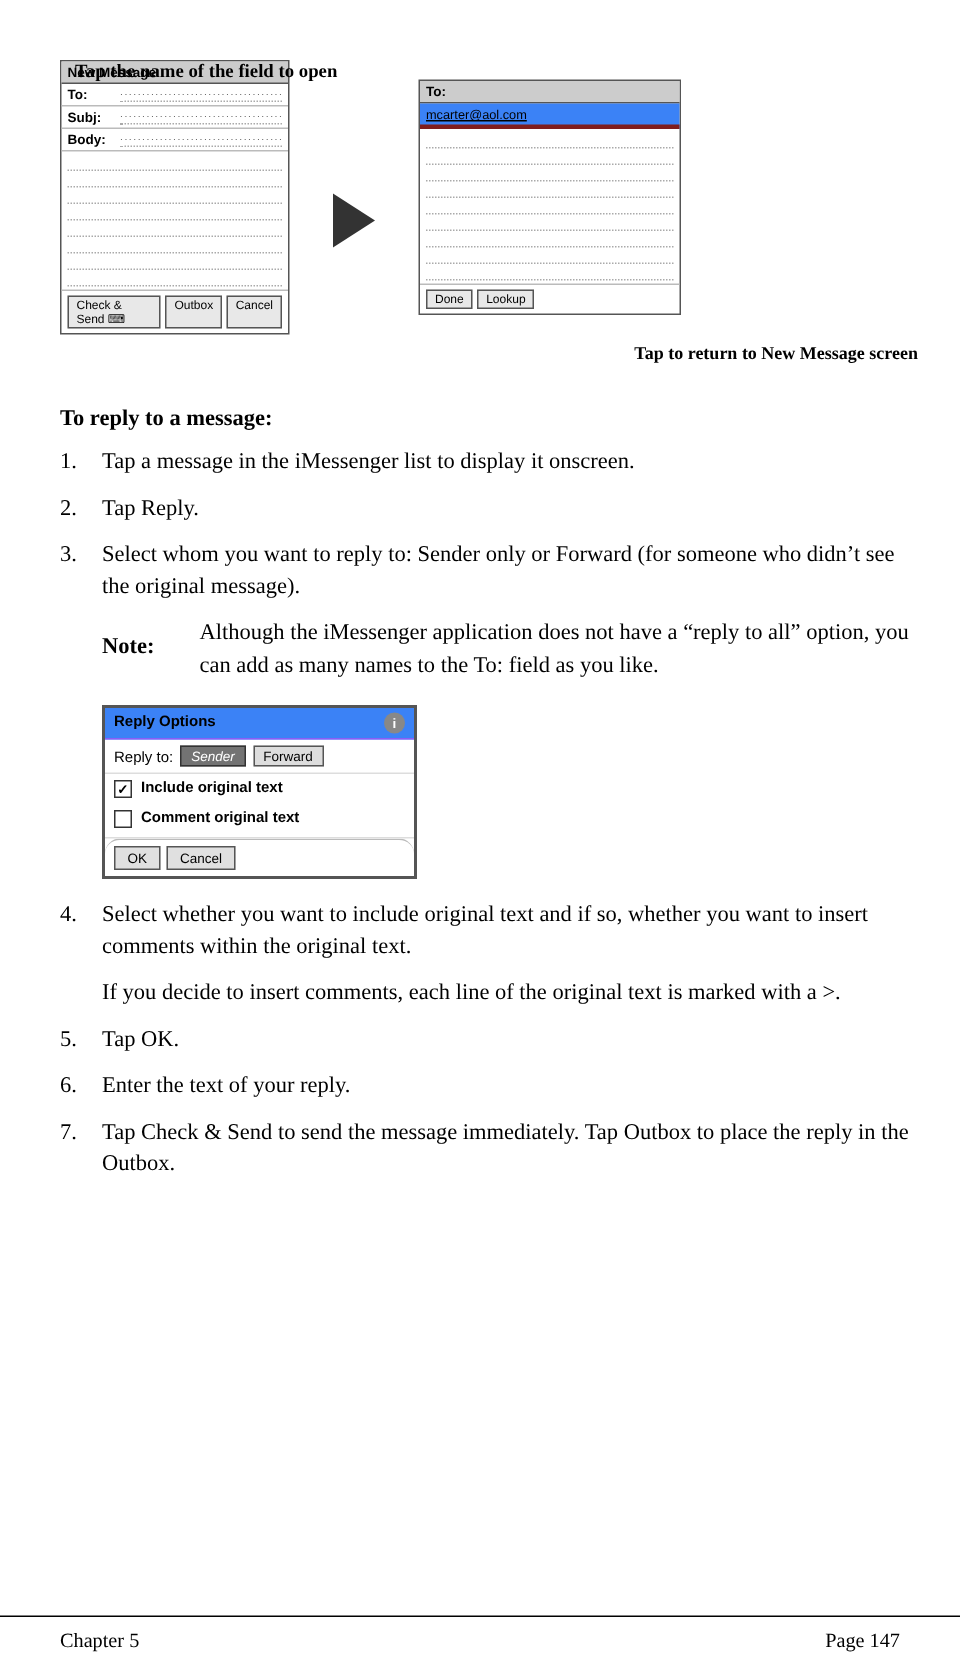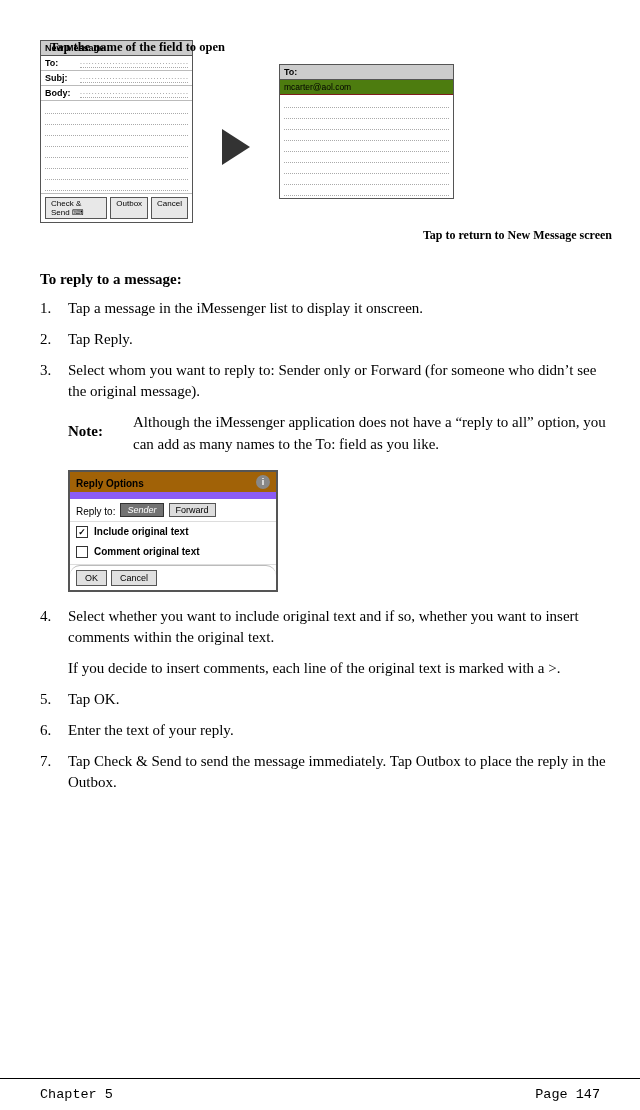--- a/index.html
+++ b/index.html
@@ -128,24 +128,25 @@
     .mock-screen-right {
       border: 1px solid #555;
       background: #fff;
       width: 175px;
       font-family: Arial, Helvetica, sans-serif;
       font-size: 9px;
     }
 
     .mock-field-row-to {
       display: flex;
-      border-bottom: 1px solid #7f1d1d;
+      border-bottom: 3px solid #7f1d1d;
       padding: 2px 4px;
       align-items: center;
-      background: #4d7c0f;
+      background: #3b82f6;
+      text-decoration: underline;
     }
 
     .diagram-caption-bottom {
       font-size: 12px;
       font-weight: bold;
       text-align: right;
       margin-top: 5px;
       padding-right: 0px;
     }
 
@@ -209,25 +210,25 @@
 
     .reply-screen {
       border: 2px solid #555;
       background: #fff;
       width: 210px;
       font-family: Arial, Helvetica, sans-serif;
       font-size: 10px;
     }
 
     .reply-title-bar {
-      background: #a16207;
-      border-bottom: 7px solid #8b5cf6;
+      background: #3b82f6;
+      border-bottom: 1px solid #8b5cf6;
       padding: 3px 6px;
       display: flex;
-      align-items: flex-end;
+      align-items: center;
       justify-content: space-between;
       font-weight: bold;
       font-size: 10px;
     }
 
     .reply-info-icon {
       width: 14px;
       height: 14px;
       border-radius: 50%;
       background: #888;
@@ -322,21 +323,21 @@
     .page-footer {
       position: absolute;
       bottom: 0;
       left: 0;
       right: 0;
       border-top: 1px solid #000;
       display: flex;
       justify-content: space-between;
       padding: 8px 40px;
       font-size: 13.5px;
-      font-family: Liberation Mono, monospace;
+      font-family: Liberation Serif, serif;
     }
   </style>
 </head>
 <body>
 
 <div class="page-content">
 
   <div style="position:relative; margin-bottom: 8px;">
     <div class="diagram-caption-top">Tap the name of the field to open</div>
 
@@ -389,20 +390,24 @@
         <div class="mock-body-area">
           <div class="mock-dotted-line"></div>
           <div class="mock-dotted-line"></div>
           <div class="mock-dotted-line"></div>
           <div class="mock-dotted-line"></div>
           <div class="mock-dotted-line"></div>
           <div class="mock-dotted-line"></div>
           <div class="mock-dotted-line"></div>
           <div class="mock-dotted-line"></div>
           <div class="mock-dotted-line"></div>
+        </div>
+        <div class="mock-buttons">
+          <span class="mock-btn">Done</span>
+          <span class="mock-btn">Lookup</span>
         </div>
       </div>
     </div>
 
     <div class="diagram-caption-bottom">Tap to return to New Message screen</div>
   </div>
 
   <div class="section-heading" style="margin-top: 28px;">To reply to a message:</div>
 
   <ol class="numbered-list">

